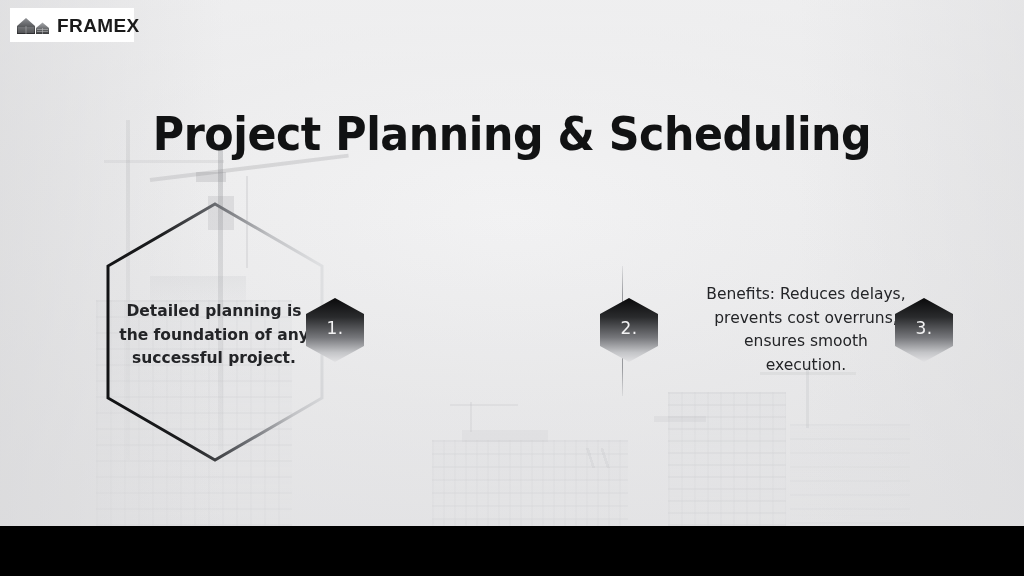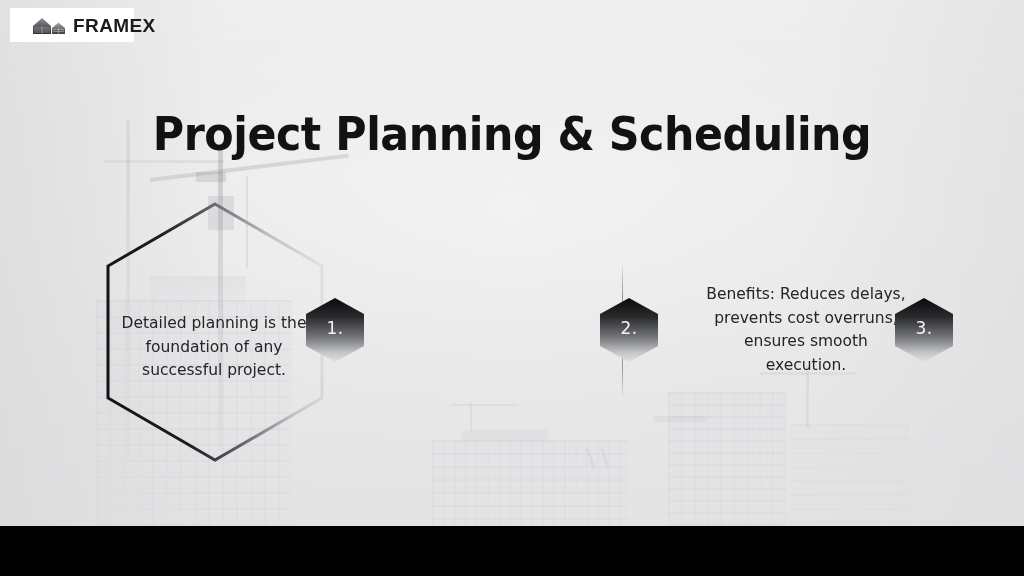--- a/index.html
+++ b/index.html
@@ -94,21 +94,21 @@
   .crane-r-jib { left: 760px; top: 372px; width: 96px; height: 3px;
      background: rgba(166,168,172,.36); }
 
   
   .logo-box {
     position: absolute;
     left: 10px; top: 8px;
     width: 124px; height: 34px;
     background: #ffffff;
     display: flex; align-items: center;
-    padding: 0 22px;
+    padding: 0 6px;
     box-sizing: border-box;
   }
   .logo-mark { width: 34px; height: 20px; margin-right: 7px; flex: 0 0 auto; }
   .logo-text {
     font-family: "Liberation Sans", sans-serif;
     font-weight: 700;
     font-size: 19px;
     letter-spacing: .4px;
     color: #1b1b1b;
     line-height: 1;
@@ -137,21 +137,21 @@
 
   
   .col {
     position: absolute;
     text-align: center;
     font-family: "DejaVu Sans", sans-serif;
     font-size: 15.5px;
     line-height: 1.52;
     color: #232427;
   }
-  .col-1 { left: 110px; top: 312px; width: 208px; }
+  .col-1 { left: 110px; top: 300px; width: 208px; font-weight: bold; }
   .col-2 { left: 408px; top: 283px; width: 204px; }
   .col-3 { left: 704px; top: 283px; width: 204px; }
 
   
   .divider {
     position: absolute;
     left: 622px; top: 266px;
     width: 1px; height: 130px;
     background: linear-gradient(180deg, rgba(140,142,147,.15), rgba(120,122,127,.72) 22%,
                                         rgba(120,122,127,.72) 78%, rgba(140,142,147,.15));

